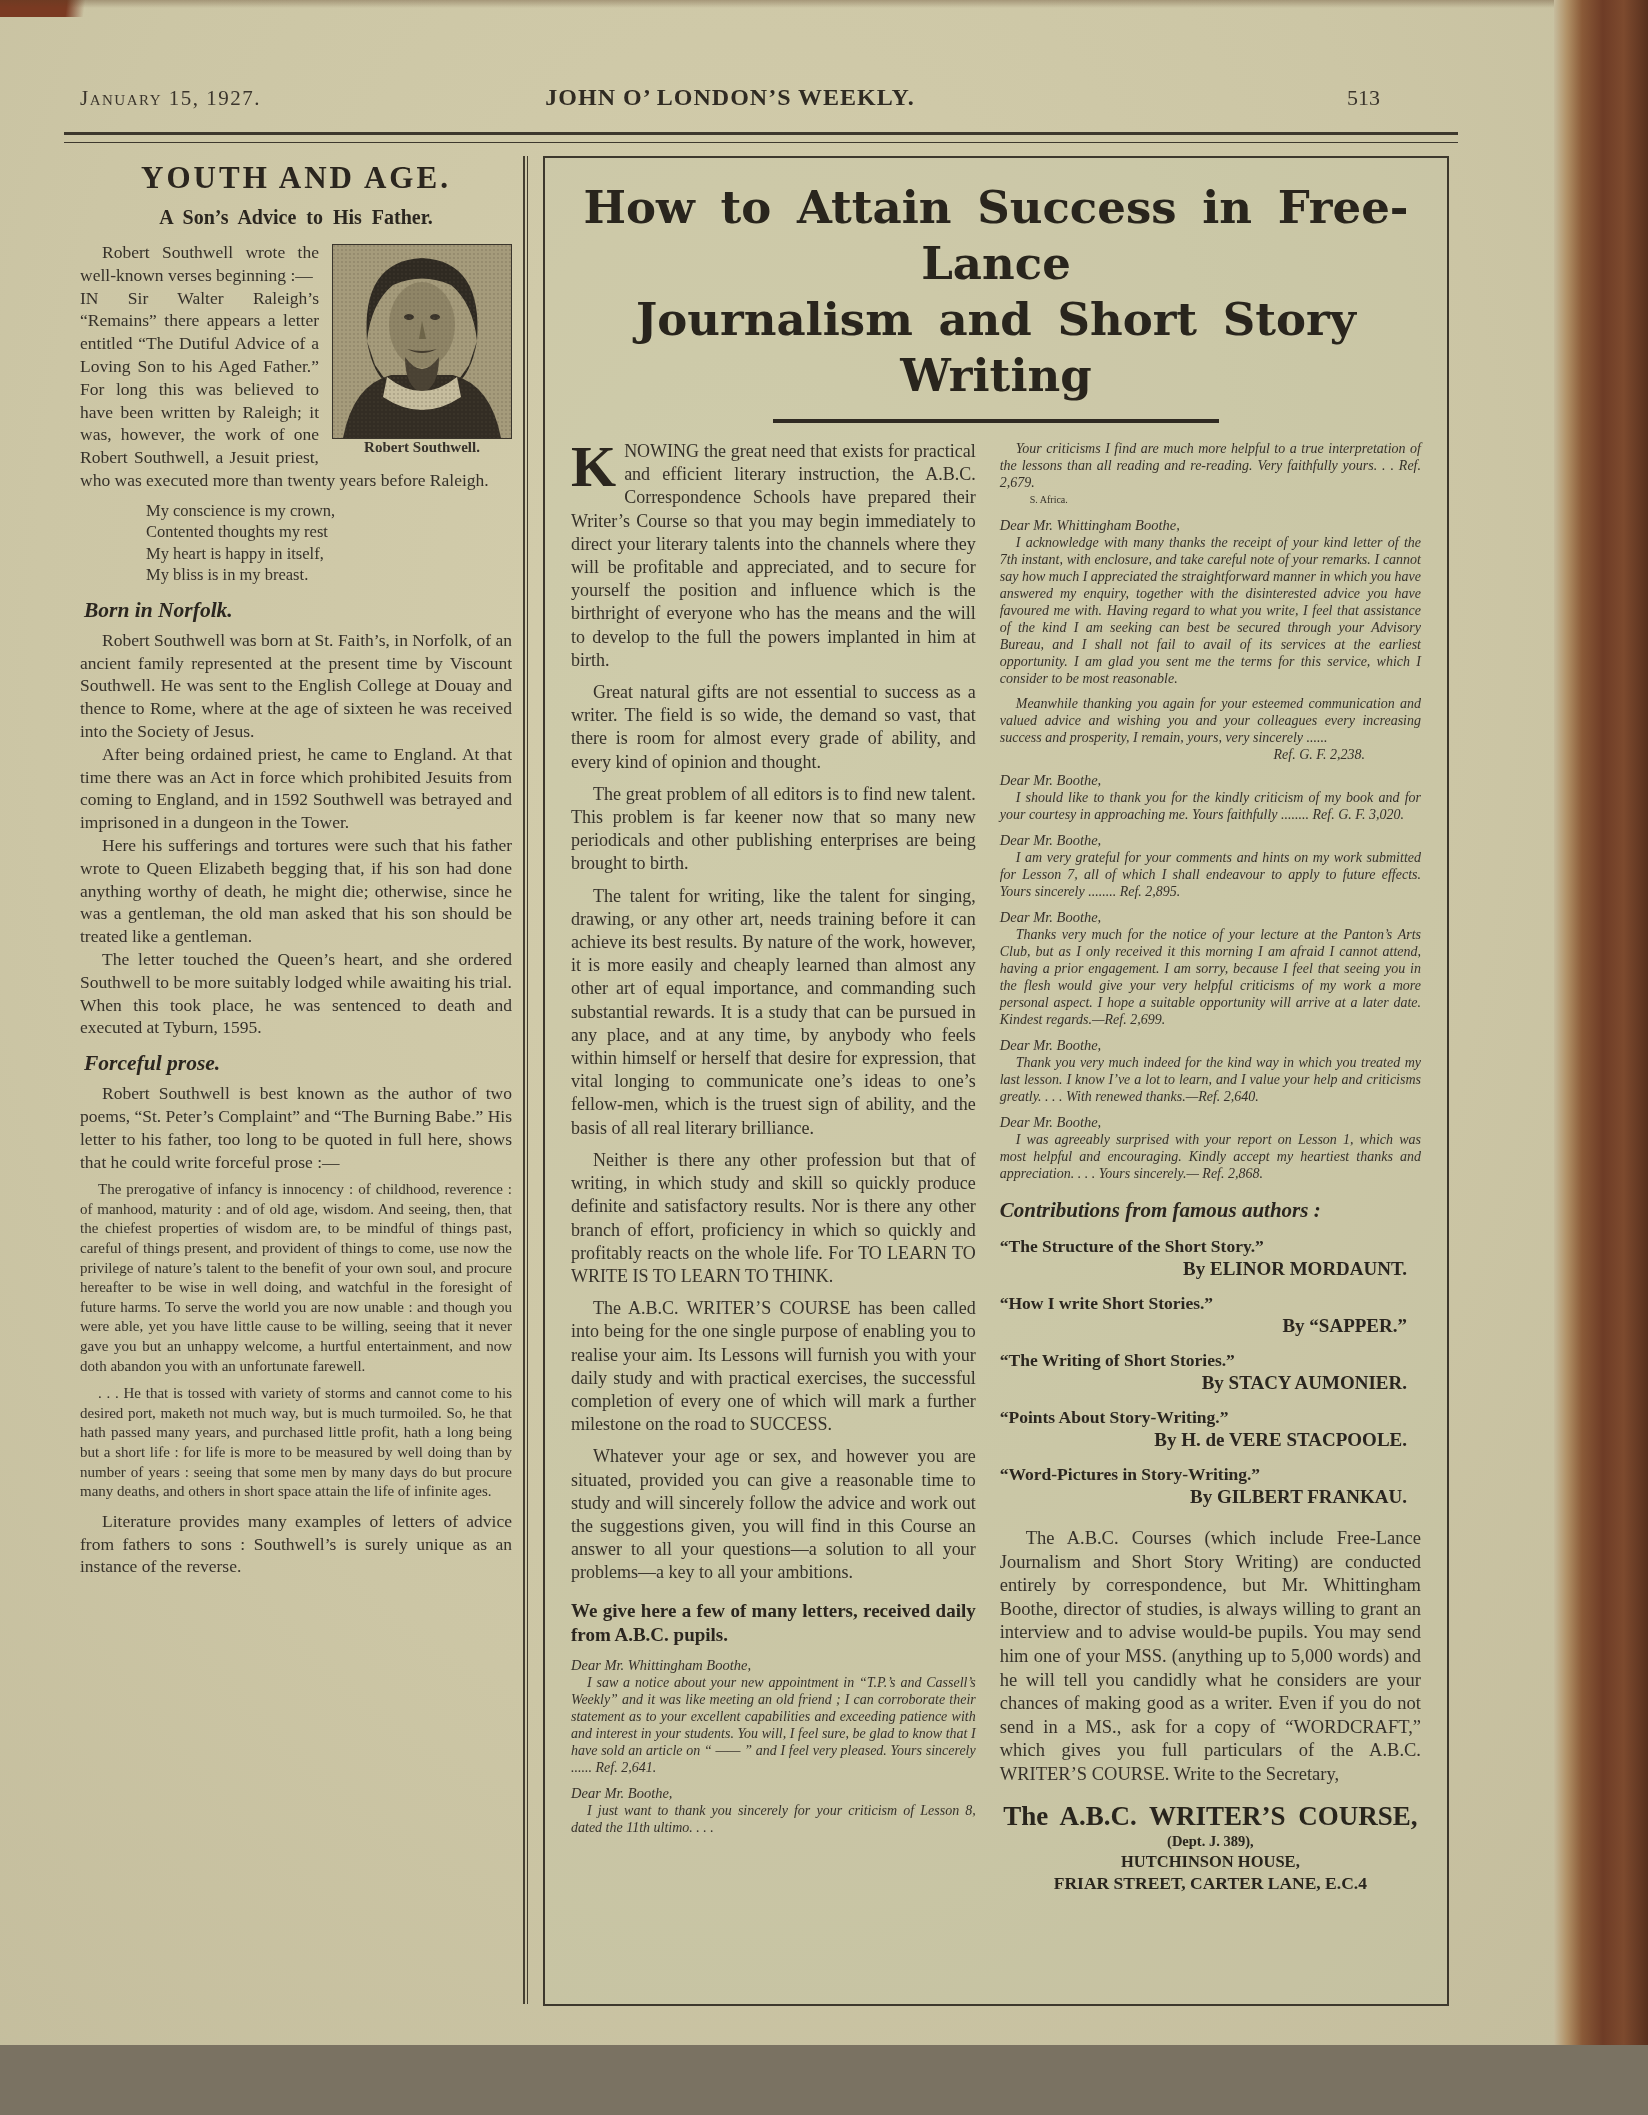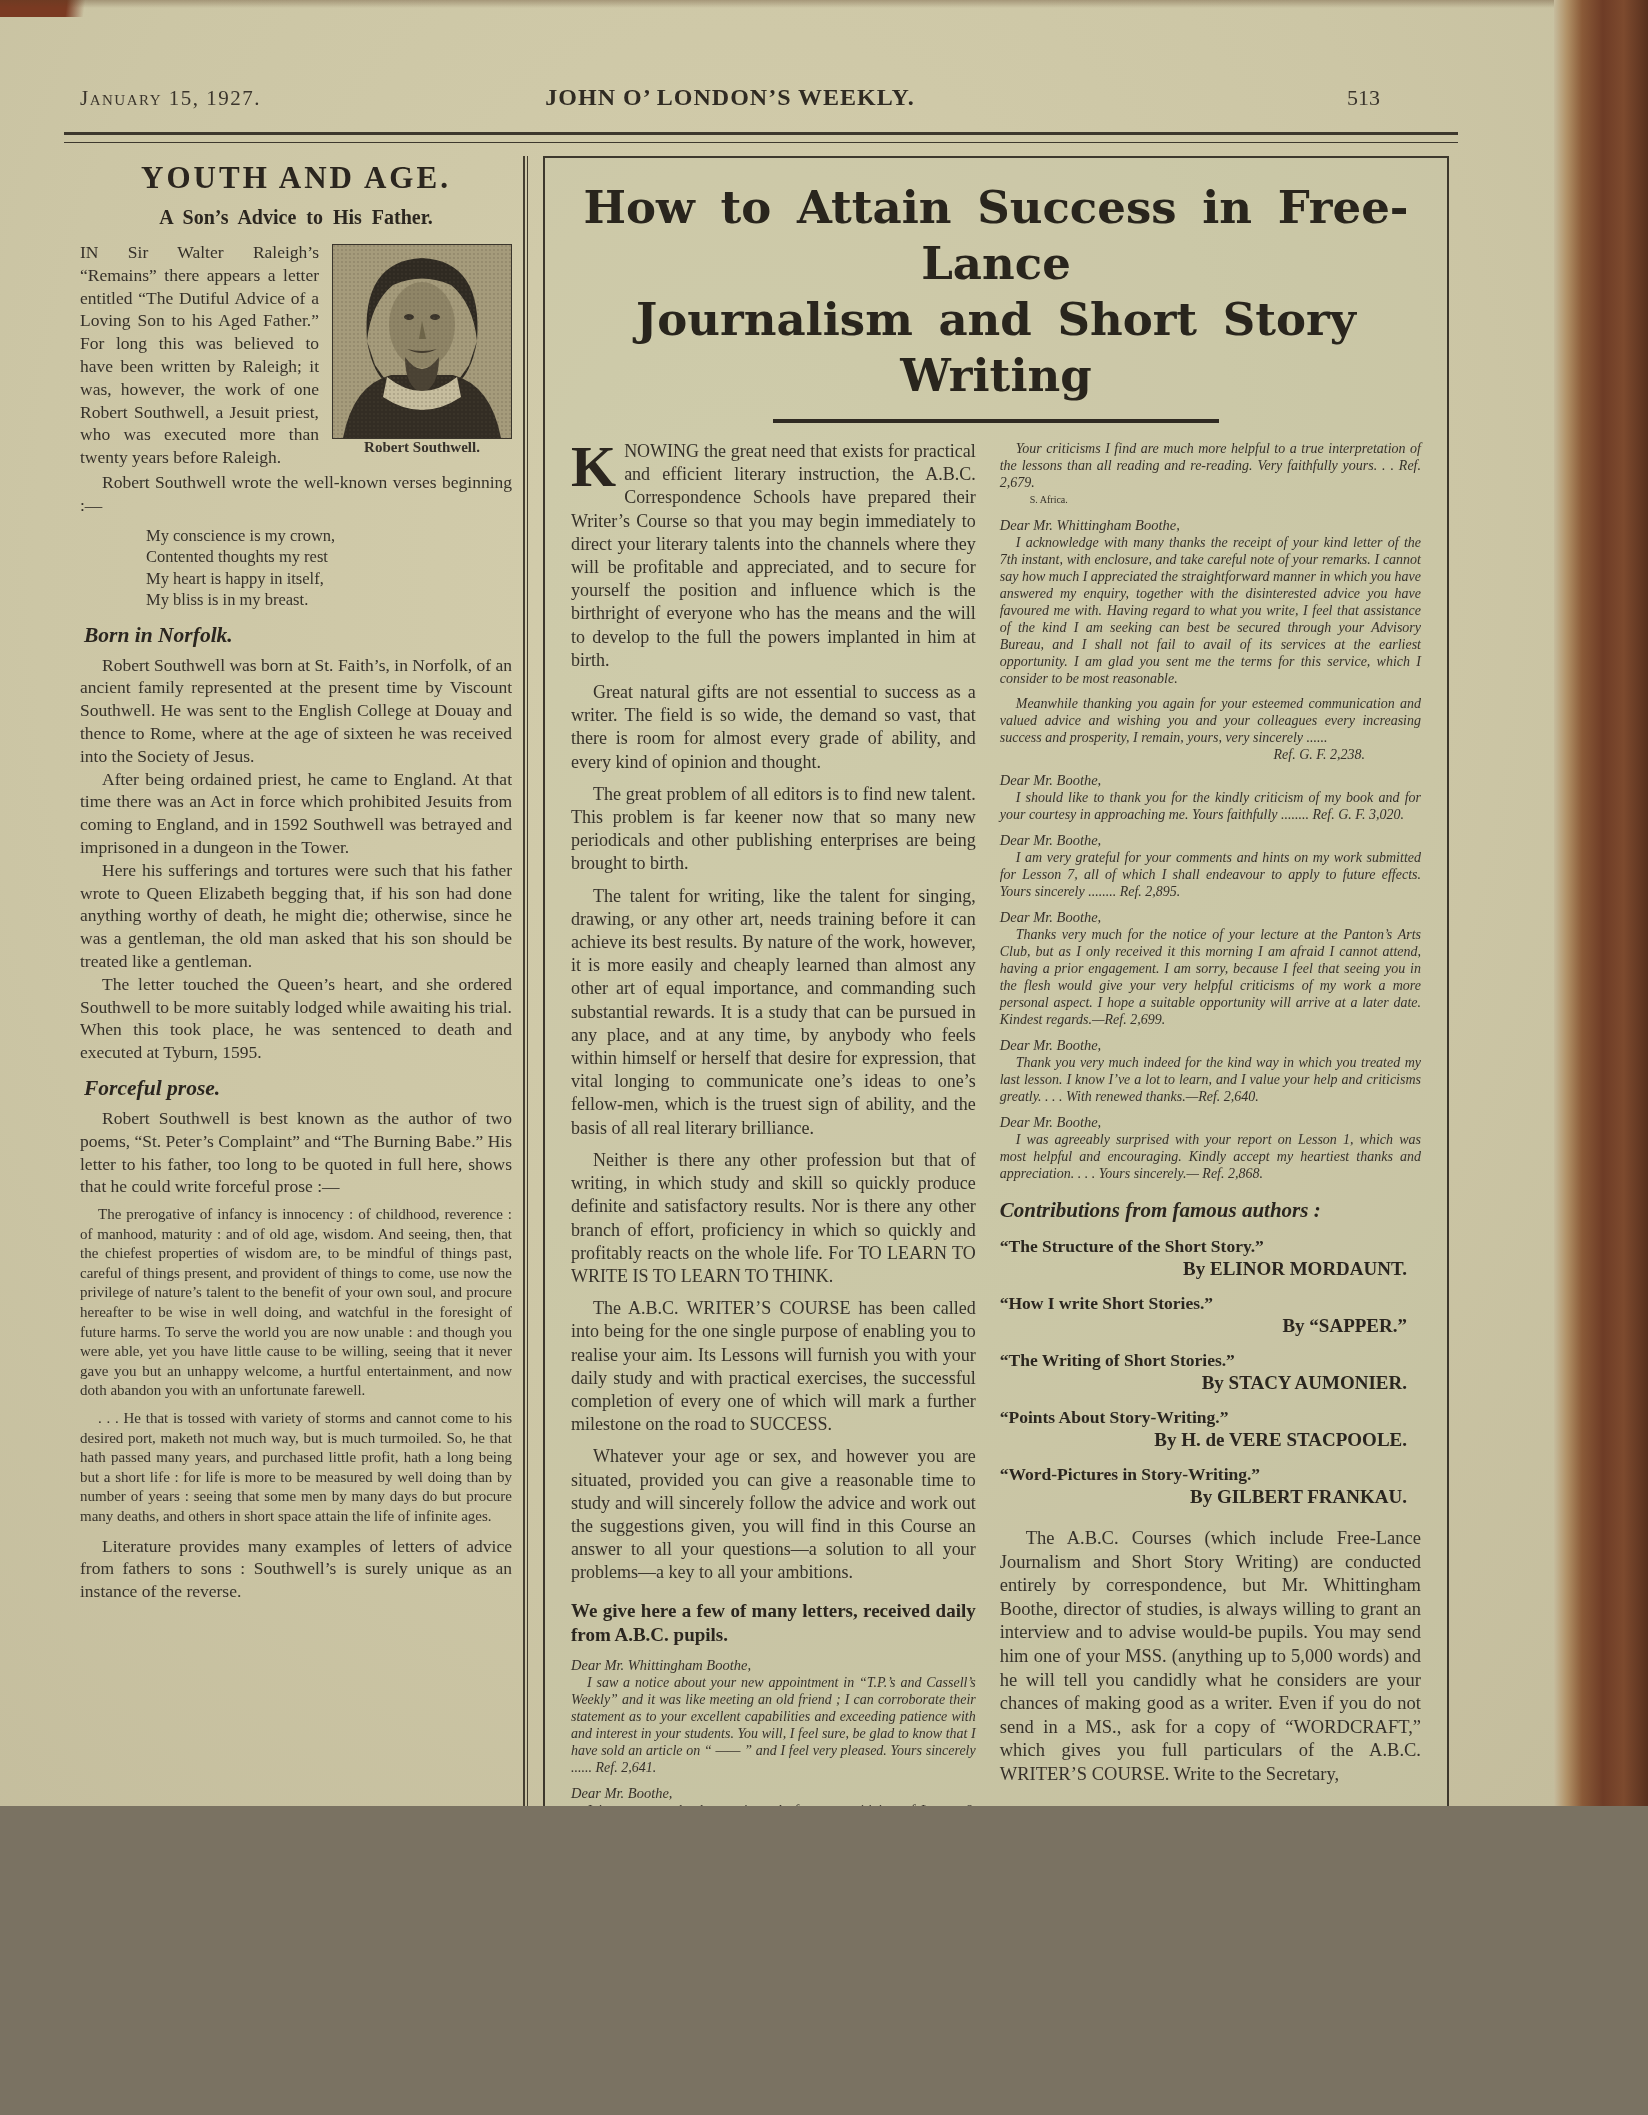--- a/index.html
+++ b/index.html
@@ -1,17 +1,17 @@
 <!DOCTYPE html>
 <html><head>
 <meta charset="utf-8">
 <style>
   html,body { margin:0; padding:0; background:#7a7262; }
   .page {
-    position:relative; width:1648px; height:1806px; overflow:hidden;
+    position:relative; width:1648px; height:2045px; overflow:hidden;
     background: radial-gradient(ellipse at 45% 32%, #d3cdac 0%, #ccc6a5 55%, #c3bc9c 100%);
     font-family:"Liberation Serif","DejaVu Serif",serif; color:#36312a;
   }
   .right-edge { position:absolute; right:0; top:0; width:94px; height:100%;
     background:linear-gradient(90deg,#c6bc9d 0%,#b09066 14%,#8a5a38 30%,#6e3c26 52%,#7d4a2e 74%,#58301e 100%); }
   .tl-corner { position:absolute; top:0; left:0; width:120px; height:17px;
     background:linear-gradient(97deg,#7a3a22 55%, rgba(122,58,34,0) 70%); }
   .top-shade { position:absolute; top:0; left:0; right:94px; height:8px;
     background:linear-gradient(180deg, rgba(90,60,35,.35), rgba(90,60,35,0)); }
   .ink-dot { position:absolute; left:55px; top:2047px; width:7px; height:6px; border-radius:50%; background:#443d31; }
@@ -108,22 +108,22 @@
             <ellipse cx="76" cy="72" rx="5" ry="3" fill="#3a342a"></ellipse>
             <ellipse cx="102" cy="72" rx="5" ry="3" fill="#3a342a"></ellipse>
             <path d="M89,76 L86,94 L93,94 Z" fill="#6e6549"></path>
             <path d="M74,104 Q89,112 104,104 Q89,108 74,104 Z" fill="#443c2e"></path>
             <path d="M72,112 Q89,136 106,112 Q106,142 89,148 Q72,142 72,112 Z" fill="#4a4234"></path>
             <path d="M54,132 Q89,160 124,132 L128,152 Q89,178 50,152 Z" fill="#c6bd9e"></path>
             <rect width="178" height="193" fill="url(#ht)" opacity="0.30"></rect>
           </svg>
           <figcaption>Robert Southwell.</figcaption>
         </figure>
+        <p class="lp ind mt">Robert Southwell wrote the well-known verses beginning :—</p>
         <p class="lp">IN Sir Walter Raleigh’s “Remains” there appears a letter entitled “The Dutiful Advice of a Loving Son to his Aged Father.” For long this was believed to have been written by Raleigh; it was, however, the work of one Robert Southwell, a Jesuit priest, who was executed more than twenty years before Raleigh.</p>
-        <p class="lp ind mt">Robert Southwell wrote the well-known verses beginning :—</p>
       </div>
 
       <div class="poem">
         <div>My conscience is my crown,</div>
         <div>Contented thoughts my rest</div>
         <div>My heart is happy in itself,</div>
         <div>My bliss is in my breast.</div>
       </div>
 
       <div class="sec-h">Born in Norfolk.</div>

